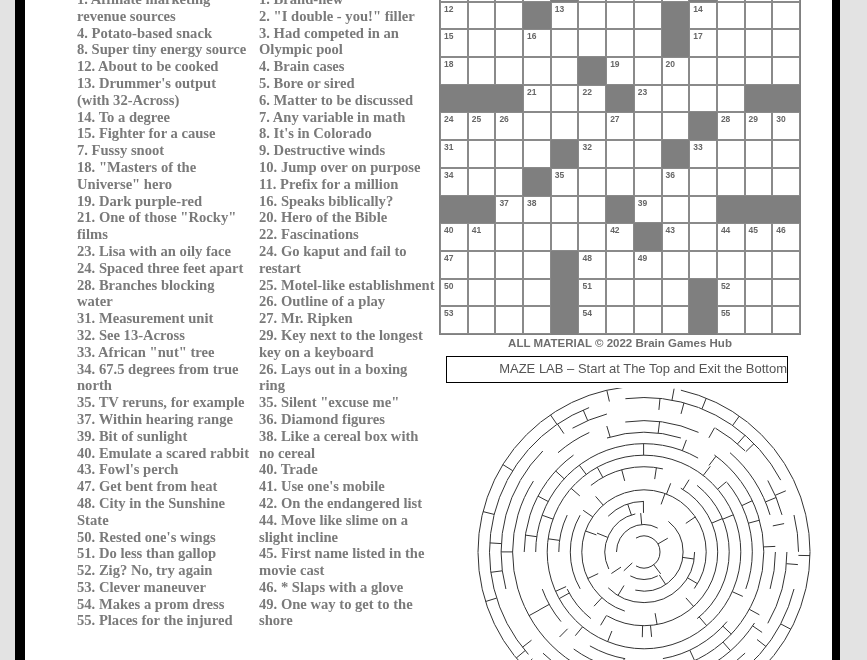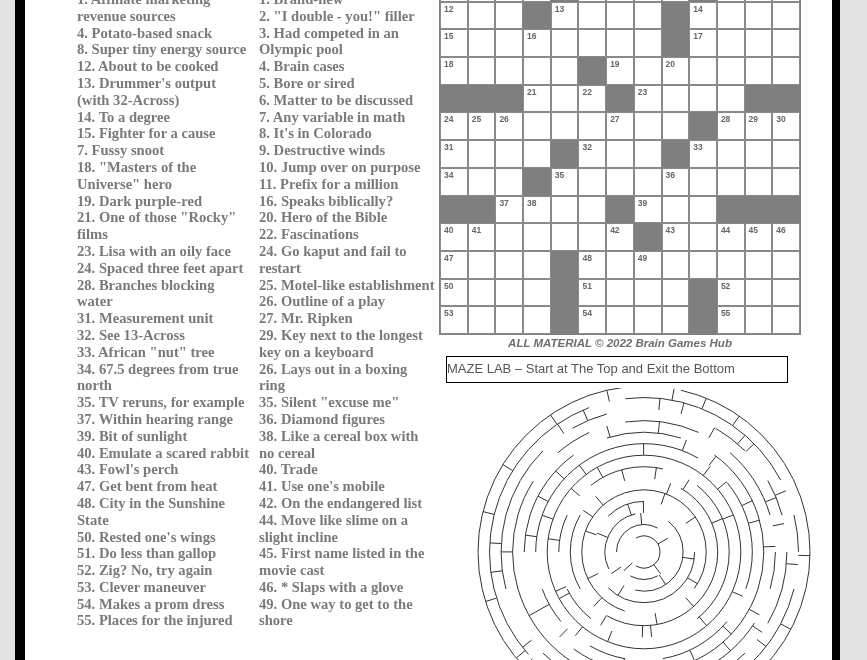--- a/index.html
+++ b/index.html
@@ -32,27 +32,27 @@
     background: #fff;
     position: relative;
     font-family: "Liberation Sans", "DejaVu Sans", sans-serif;
   }
   .cell.black { background: #7f7f7f; border-color: #7f7f7f; }
   .cell .num { position: absolute; left: 3px; top: 1px; font-size: 8.5px; color: #666; font-weight: bold; }
 
   .copyright {
     position: absolute; left: 414px; width: 362px; top: 337px; text-align: center;
     font-family: "Liberation Sans", "DejaVu Sans", sans-serif;
-    font-style: italic; font-weight: bold; font-size: 11.5px; color: #6e6e6e;
+    font-weight: bold; font-size: 11.5px; color: #6e6e6e;
   }
   .maze-title {
     position: absolute; left: 421px; top: 356px; width: 342px; height: 27px;
     border: 1.5px solid #000; box-sizing: border-box;
     font-family: "Liberation Sans", "DejaVu Sans", sans-serif;
-    font-size: 13px; color: #555; text-align: left; line-height: 24px;
+    font-size: 13px; color: #555; text-align: right; line-height: 24px;
   }
   .maze { position: absolute; left: 425px; top: 388px; }
 </style>
 </head>
 <body>
 
 <div class="bar-left"></div>
 <div class="bar-right"></div>
 
 <div class="page">

